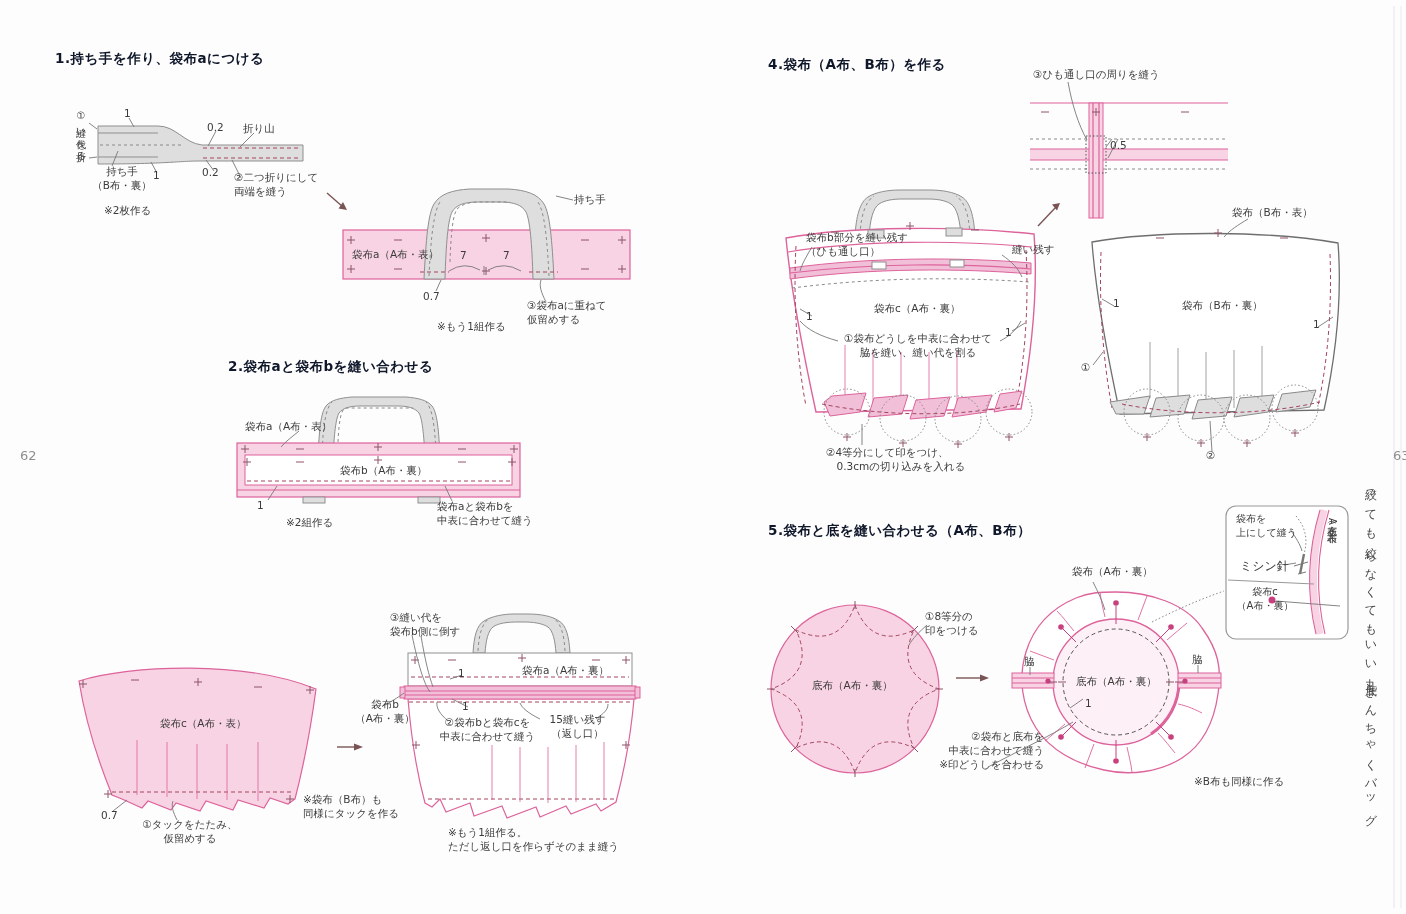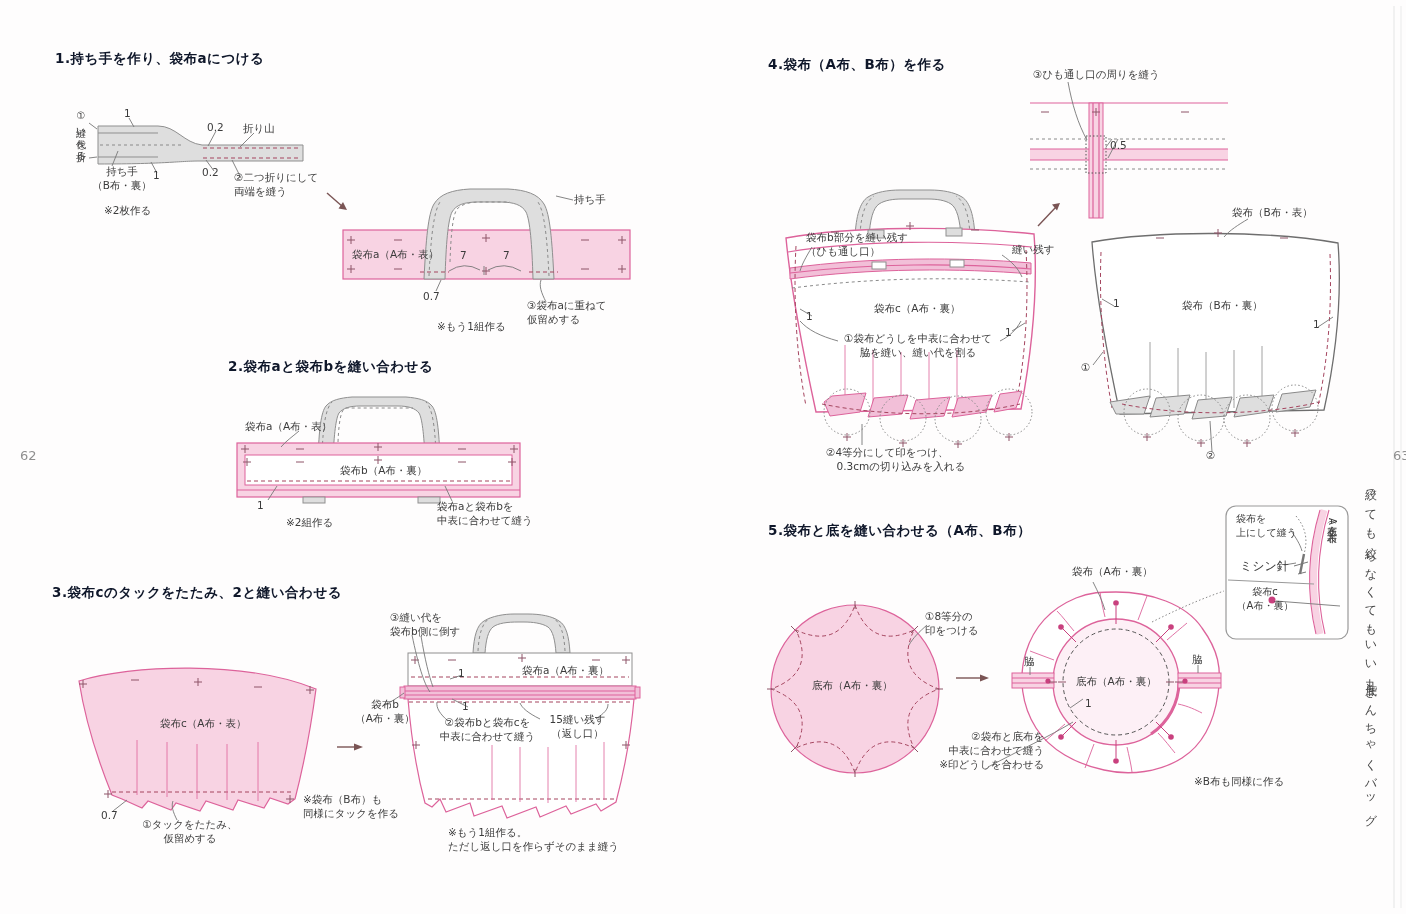--- a/index.html
+++ b/index.html
@@ -224,21 +224,20 @@
 <div class="lbl" style="left:437px;top:319px;">※もう1組作る</div>
 
 <div class="ttl" style="left:228px;top:358px;">2.袋布aと袋布bを縫い合わせる</div>
 <div class="lbl" style="left:245px;top:419px;">袋布a（A布・表）</div>
 <div class="lbl" style="left:340px;top:463px;">袋布b（A布・裏）</div>
 <div class="lbl" style="left:257px;top:498px;">1</div>
 <div class="lbl" style="left:286px;top:515px;">※2組作る</div>
 <div class="lbl pre" style="left:437px;top:499px;">袋布aと袋布bを
 中表に合わせて縫う</div>
 
-<div class="ttl" style="left:52px;top:584px;">3.袋布cのタックをたたみ、2と縫い合わせる</div>
 <div class="lbl" style="left:160px;top:670px;margin-top:46px;">袋布c（A布・表）</div>
 <div class="lbl" style="left:101px;top:808px;">0.7</div>
 <div class="lbl pre ctr" style="left:130px;top:817px;width:120px;">①タックをたたみ、
 仮留めする</div>
 <div class="lbl pre" style="left:303px;top:792px;">※袋布（B布）も
 同様にタックを作る</div>
 <div class="lbl pre" style="left:390px;top:610px;">③縫い代を
 袋布b側に倒す</div>
 <div class="lbl" style="left:522px;top:663px;">袋布a（A布・裏）</div>
 <div class="lbl" style="left:458px;top:666px;">1</div>

